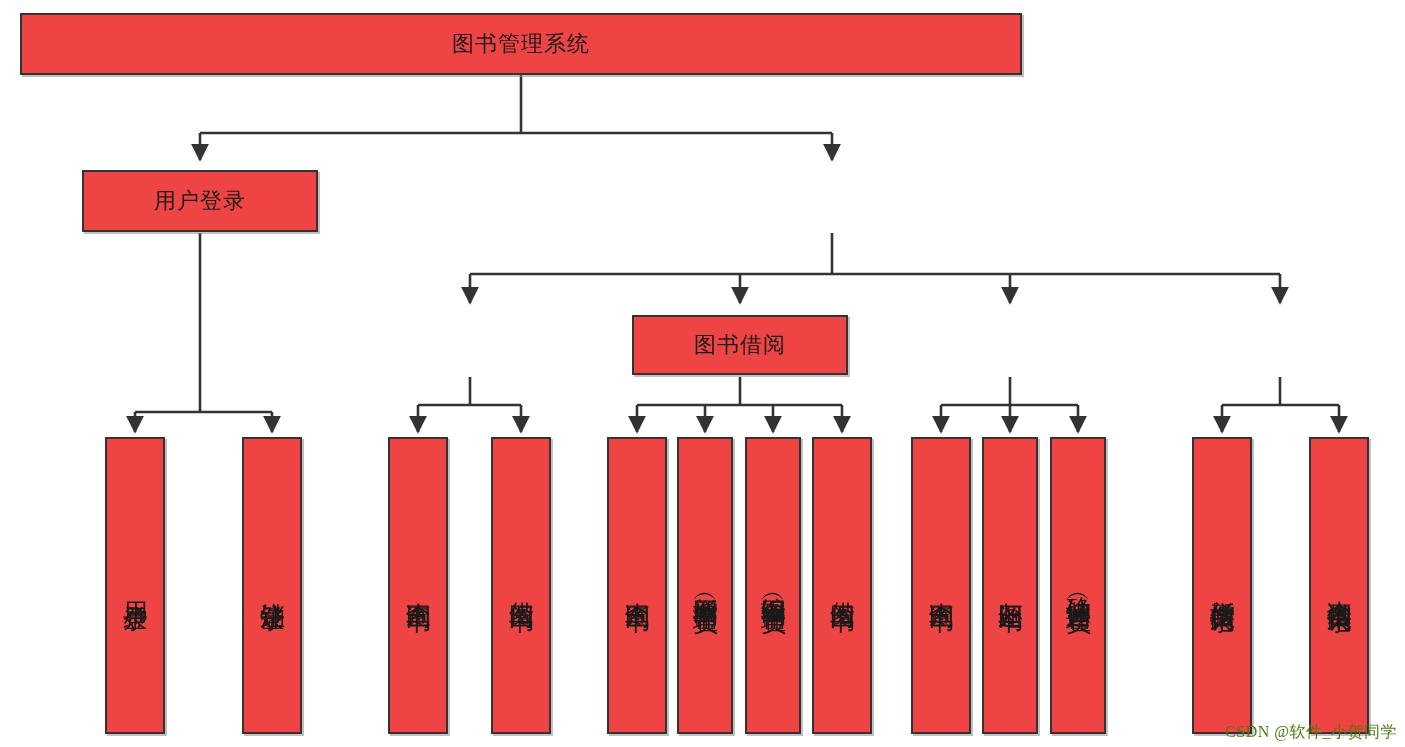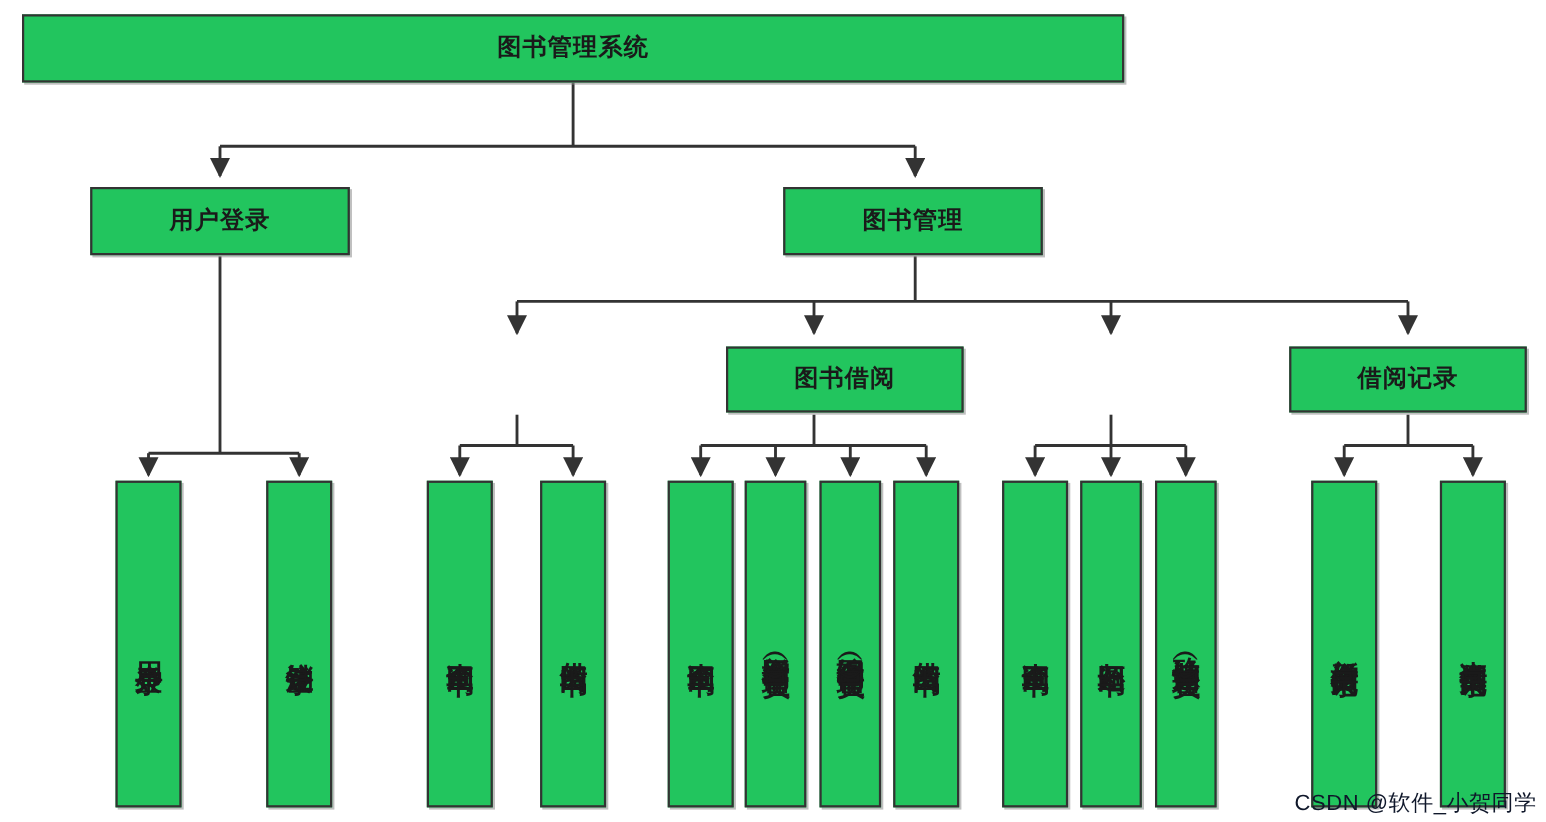--- a/index.html
+++ b/index.html
@@ -21,28 +21,27 @@
     position: absolute;
     left: 0;
     top: 0;
     width: 1405px;
     height: 747px;
     pointer-events: none;
   }
   .node {
     position: absolute;
     box-sizing: border-box;
-    background: #22c55e;
+    background: #ef4444;
     border: 2px solid #333333;
     box-shadow: 2px 2px 0 rgba(140,140,140,0.55);
     display: flex;
     align-items: center;
     justify-content: center;
     color: #1a1a1a;
-    font-weight: bold;
   }
   .node.horiz {
     font-size: 22px;
     letter-spacing: 1px;
     line-height: 1.1;
   }
   .node.vert {
     writing-mode: vertical-rl;
     text-orientation: upright;
     font-size: 25px;
@@ -54,25 +53,25 @@
   .node.vert .label {
     writing-mode: vertical-rl;
     text-orientation: upright;
     display: block;
     max-height: 100%;
   }
   .watermark {
     position: absolute;
     right: 8px;
     bottom: 4px;
-    font-size: 20px;
-    color: #0f172a;
+    font-size: 16px;
+    color: #4d7c0f;
     letter-spacing: 0.5px;
     white-space: nowrap;
-    font-family: Liberation Sans, sans-serif;
+    font-family: Liberation Serif, serif;
   }
 </style>
 </head>
 <body>
 
 <div id="canvas">
 
   <svg id="wires" viewBox="0 0 1405 747" xmlns="http://www.w3.org/2000/svg">
     <defs>
       <marker id="arrow" viewBox="0 0 10 10" refX="9" refY="5" markerWidth="7" markerHeight="7" orient="auto-start-reverse">
@@ -123,29 +122,23 @@
     </g>
   </svg>
 
   <div class="node horiz" style="left:20px; top:13px; width:1002px; height:62px;">
     <span class="label">图书管理系统</span>
   </div>
 
   <div class="node horiz" style="left:82px; top:170px; width:236px; height:62px;">
     <span class="label">用户登录</span>
   </div>
-  <div class="node horiz" style="left:712px; top:170px; width:236px; height:62px;">
-    <span class="label">图书管理</span>
-  </div>
 
-  <div class="node horiz" style="left:632px; top:315px; width:216px; height:60px;margin-left:28px;">
+  <div class="node horiz" style="left:632px; top:315px; width:216px; height:60px;">
     <span class="label">图书借阅</span>
-  </div>
-  <div class="node horiz" style="left:1172px; top:315px; width:216px; height:60px;">
-    <span class="label">借阅记录</span>
   </div>
 
   <div class="node vert" style="left:105px; top:437px; width:60px; height:297px;">
     <span class="label">用户登录</span>
   </div>
   <div class="node vert" style="left:242px; top:437px; width:60px; height:297px;">
     <span class="label">注销登录</span>
   </div>
 
   <div class="node vert" style="left:388px; top:437px; width:60px; height:297px;">

